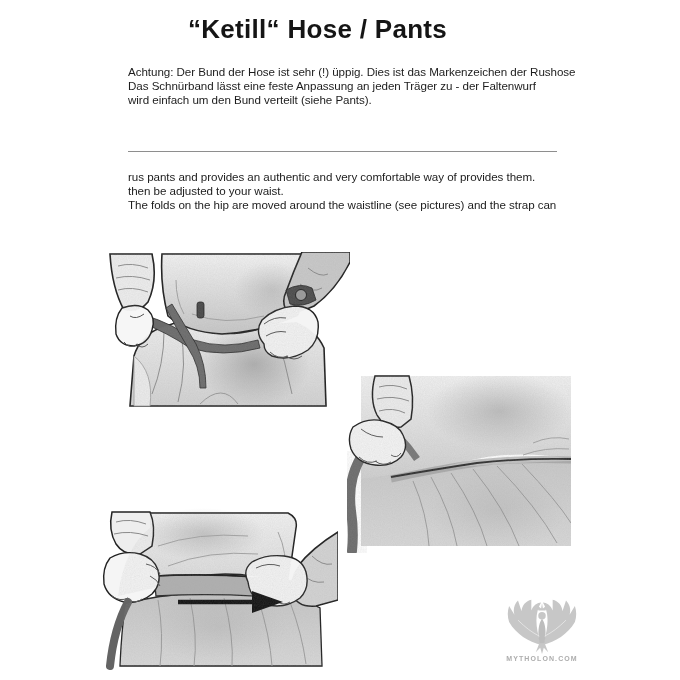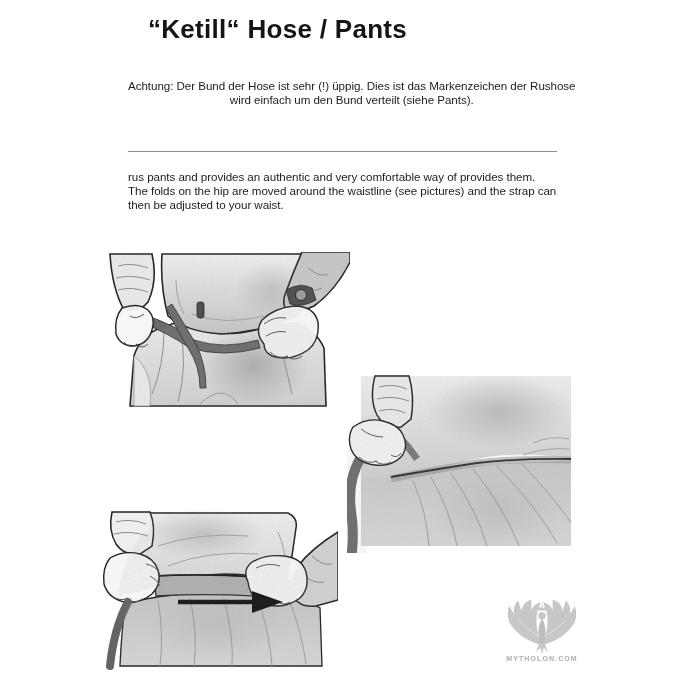--- a/index.html
+++ b/index.html
@@ -4,27 +4,28 @@
 <style>
   html,body{margin:0;padding:0;}
   body{
     width:680px;height:680px;background:#ffffff;position:relative;overflow:hidden;
     font-family:"Liberation Sans","DejaVu Sans",sans-serif;color:#1b1b1b;
   }
   .page-title{
     position:absolute;top:14px;left:0;width:555px;text-align:center;
     font-size:26px;font-weight:600;letter-spacing:.3px;color:#151515;
     white-space:nowrap;
+    padding-left:40px;
   }
   .para{position:absolute;left:128px;}
   .para .ln{
     font-size:11.6px;line-height:14.2px;letter-spacing:-.05px;
     white-space:nowrap;color:#1c1c1c;
   }
-  .para-de{top:79px;text-align:center;}
+  .para-de{top:65px;}
   .para-en{top:170px;}
   .divider{
     position:absolute;left:128px;top:151px;width:429px;height:1px;background:#8e8e8e;
   }
   .fig{position:absolute;}
   .fig svg{display:block;}
   #fig1{left:104px;top:252px;width:246px;height:156px;}
   #fig2{left:347px;top:371px;width:224px;height:182px;}
   #fig3{left:98px;top:504px;width:240px;height:166px;}
   .brand{position:absolute;left:496px;top:597px;width:92px;text-align:center;}
@@ -34,29 +35,30 @@
     color:#adadad;white-space:nowrap;
   }
 </style>
 </head>
 <body>
 
 <div class="page-title">“Ketill“ Hose / Pants</div>
 
 <div class="para para-de">
   <div class="ln">Achtung: Der Bund der Hose ist sehr (!) üppig. Dies ist das Markenzeichen der Rushose</div>
+  <div class="ln">Das Schnürband lässt eine feste Anpassung an jeden Träger zu - der Faltenwurf</div>
   <div class="ln">wird einfach um den Bund verteilt (siehe Pants).</div>
 </div>
 
 <div class="divider"></div>
 
 <div class="para para-en">
   <div class="ln">rus pants and provides an authentic and very comfortable way of provides them.</div>
+  <div class="ln">then be adjusted to your waist.</div>
   <div class="ln">The folds on the hip are moved around the waistline (see pictures) and the strap can</div>
-  <div class="ln">then be adjusted to your waist.</div>
 </div>
 
 <div class="fig" id="fig1" role="img">
 <svg viewBox="0 0 246 156" width="246" height="156" xmlns="http://www.w3.org/2000/svg">
   <defs>
     <linearGradient id="s1shirt" x1="0" y1="0" x2="0" y2="1">
       <stop offset="0" stop-color="#f4f4f4"></stop>
           <stop offset="1" stop-color="#c7c7c7"></stop>
     </linearGradient>
     <linearGradient id="s1pants" x1="0" y1="0" x2="0" y2="1">

